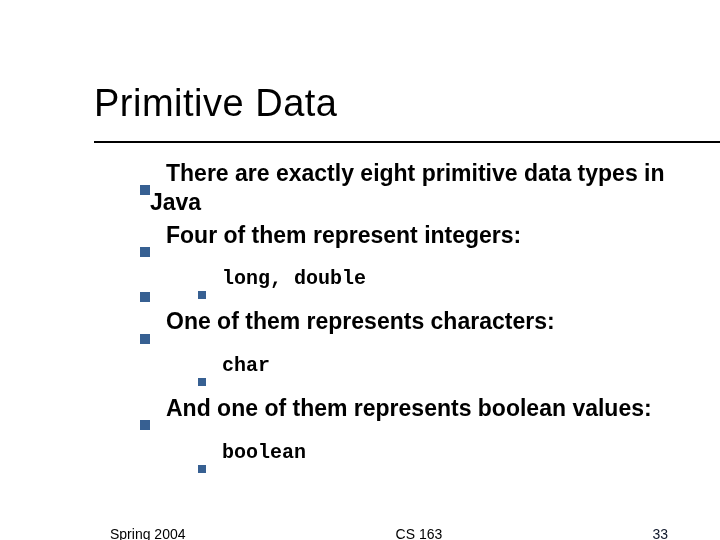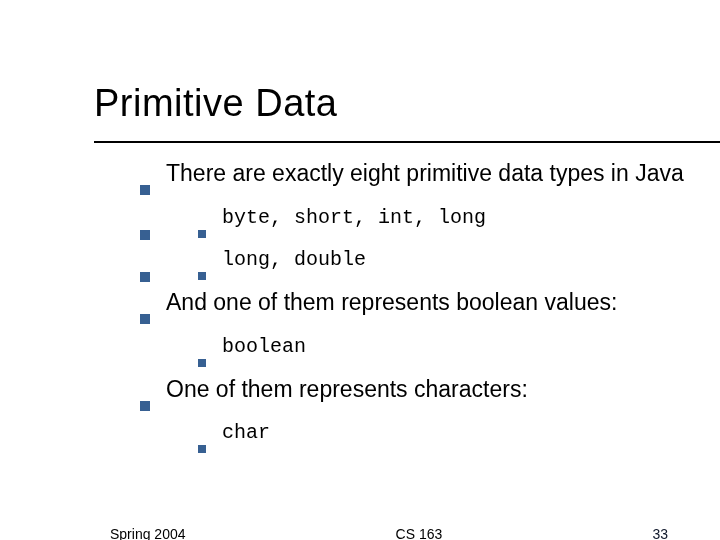--- a/index.html
+++ b/index.html
@@ -1,21 +1,21 @@
 <!DOCTYPE html>
 <html><head>
 <meta charset="utf-8">
 <style>
   * { margin: 16px; padding: 0; box-sizing: border-box; }
   html, body { width: 720px; height: 540px; background: #fff; font-family: Verdana, Geneva, sans-serif; color: #000; }
   .slide { width: 720px; height: 540px; position: relative; padding: 18px 30px 0 30px; }
   .title { font-size: 38px; font-weight: 400; letter-spacing: 0.5px; margin-bottom: 6px; }
   .rule { border: none; border-top: 2px solid #000; margin-bottom: 14px; }
   .content { font-size: 23px; line-height: 1.25; }
-  ul { list-style: none; }
+  ul { list-style: none; font-weight: bold; }
   li.lvl1 { position: relative; padding-left: 40px; margin: 4px 0 4px 0; }
   li.lvl2 { position: relative; padding-left: 40px; margin: 6px 0 6px 0; font-size: 20px; }
   .bullet { position: absolute; left: 14px; top: 0.45em; width: 10px; height: 10px; background: #376092; }
   li.lvl2 .bullet { left: 16px; top: 0.5em; width: 8px; height: 8px; }
   .mono { font-family: "Courier New", Courier, monospace; }
   .footer { position: absolute; bottom: 14px; left: 0; width: 650px; padding: 0 30px; display: flex; justify-content: space-between; font-size: 14px; color: #000; }
   .pagenum { color: #0f172a; }
 </style>
 </head>
 <body>
@@ -25,53 +25,48 @@
   <hr class="rule">
 
   <div class="content">
     <ul>
       <li class="lvl1">
         <span class="bullet"></span>
         <span>There are exactly eight primitive data types in Java</span>
       </li>
       <li class="lvl1">
         <span class="bullet"></span>
-        <ul>
-          <li class="lvl2">
-            <span class="bullet"></span>
-            <span class="mono">byte, short, int, long</span>
-          </li>
-        </ul>
+        <span>Four of them represent integers:</span>
       </li>
       <li class="lvl1">
         <span class="bullet"></span>
         <ul>
           <li class="lvl2">
             <span class="bullet"></span>
             <span class="mono">long, double</span>
           </li>
         </ul>
       </li>
       <li class="lvl1">
         <span class="bullet"></span>
+        <span>One of them represents characters:</span>
+        <ul>
+          <li class="lvl2">
+            <span class="bullet"></span>
+            <span class="mono">char</span>
+          </li>
+        </ul>
+      </li>
+      <li class="lvl1">
+        <span class="bullet"></span>
         <span>And one of them represents boolean values:</span>
         <ul>
           <li class="lvl2">
             <span class="bullet"></span>
             <span class="mono">boolean</span>
-          </li>
-        </ul>
-      </li>
-      <li class="lvl1">
-        <span class="bullet"></span>
-        <span>One of them represents characters:</span>
-        <ul>
-          <li class="lvl2">
-            <span class="bullet"></span>
-            <span class="mono">char</span>
           </li>
         </ul>
       </li>
     </ul>
   </div>
 
   <div class="footer">
     <span>Spring 2004</span>
     <span>CS 163</span>
     <span class="pagenum">33</span>

